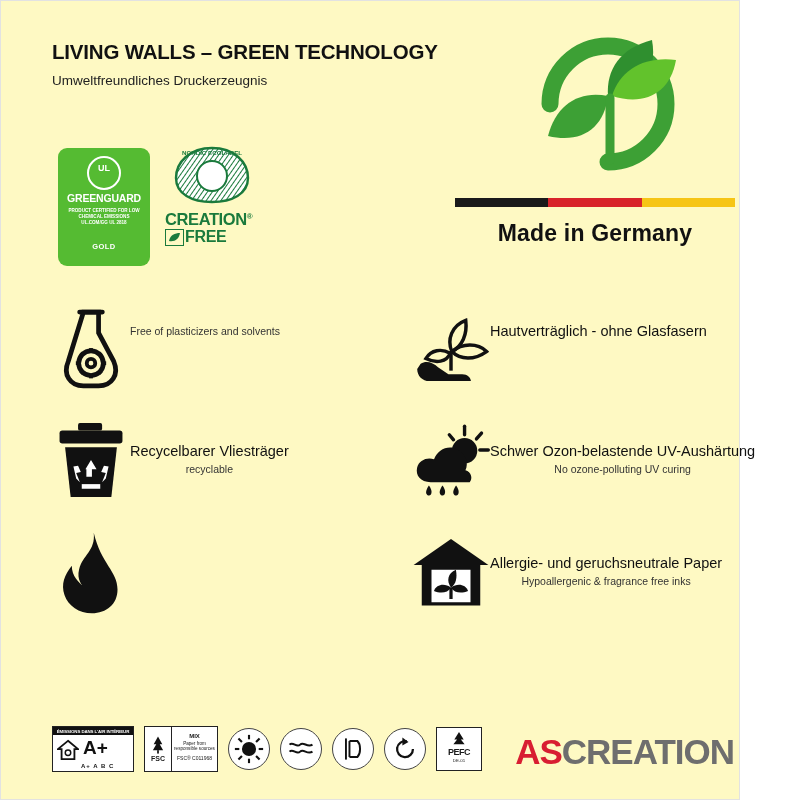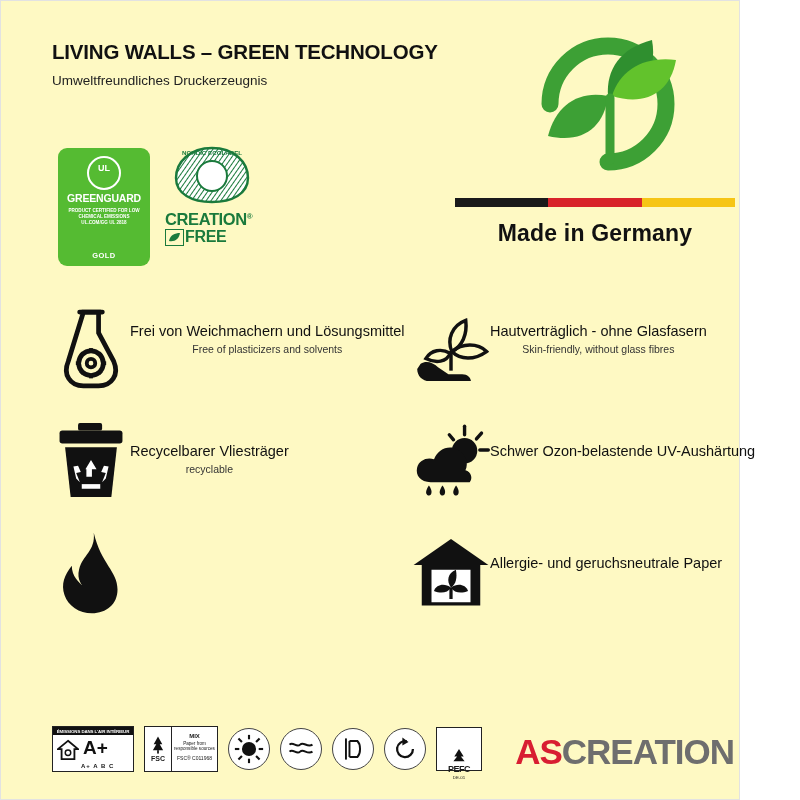--- a/index.html
+++ b/index.html
@@ -114,21 +114,21 @@
   .gg-desc {
     font-size: 4.6px;
     line-height: 1.32;
     margin-top: 4px;
     padding: 0 7px;
     font-weight: bold;
   }
   .gg-gold {
     position: absolute;
     left: 0; right: 0;
-    bottom: 6px;
+    bottom: 15px;
     font-size: 7.5px;
     font-weight: bold;
     letter-spacing: 0.4px;
   }
 
   .phthalate {
     position: absolute;
     left: 165px;
     top: 144px;
     width: 100px;
@@ -317,21 +317,21 @@
     justify-content: center;
     background: #fff;
   }
   .pefc {
     width: 46px;
     height: 44px;
     border: 1px solid #222;
     box-sizing: border-box;
     font-size: 5px;
     text-align: center;
-    padding-top: 20px;
+    padding-top: 3px;
     background: #fff;
   }
   .pefc .pf { font-size: 9px; font-weight: bold; letter-spacing: -0.5px; }
   .pefc .pc { font-size: 4.4px; margin-top: 1px; }
 
   .brand {
     position: absolute;
     right: 18px;
     top: 6px;
     font-size: 35px;
@@ -419,38 +419,36 @@
               <line x1="22" y1="60" x2="27" y2="60"></line>
                 <line x1="49" y1="60" x2="54" y2="60"></line>
               <line x1="27" y1="49" x2="30" y2="52"></line>
                 <line x1="46" y1="68" x2="49" y2="71"></line>
               <line x1="49" y1="49" x2="46" y2="52"></line>
                 <line x1="30" y1="68" x2="27" y2="71"></line>
             </g>
           </svg>
         </div>
         <div class="ftxt">
-          <div class="fde">Frei von Weichmachern und Lösungsmittel</div>
           <div class="fen">Free of plasticizers and solvents</div>
         </div>
       </div>
 
       <div class="feat">
         <div class="ficon">
           <svg viewBox="0 0 90 90" width="86" height="86">
             <path d="M46 48 C40 34 46 18 62 12 C64 28 58 42 46 48 Z" fill="none" stroke="#111" stroke-width="4"></path>
             <path d="M46 48 C58 38 76 38 86 48 C72 58 56 58 46 48 Z" fill="none" stroke="#111" stroke-width="4"></path>
             <path d="M44 50 C34 44 22 46 16 56 C28 62 40 60 44 50 Z" fill="none" stroke="#111" stroke-width="4"></path>
             <line x1="45" y1="48" x2="45" y2="70" stroke="#111" stroke-width="4"></line>
             <path d="M10 62 C16 58 24 60 30 66 L42 74 L58 74 C64 74 68 78 68 82 L20 82 C12 82 6 76 6 68 Z" fill="#111"></path>
           </svg>
         </div>
         <div class="ftxt">
           <div class="fde">Hautverträglich - ohne Glasfasern</div>
-          <div class="fen">Skin-friendly, without glass fibres</div>
         </div>
       </div>
     </div>
 
     <div class="feat-row">
       <div class="feat narrow">
         <div class="ficon">
           <svg viewBox="0 0 80 90" width="74" height="84">
             <rect x="26" y="4" width="26" height="8" rx="2" fill="#111"></rect>
             <rect x="6" y="12" width="68" height="14" rx="3" fill="#111"></rect>
@@ -482,20 +480,21 @@
             <path d="M22 70 C10 70 4 62 6 53 C8 44 18 40 26 43 C30 32 42 26 53 31 C64 36 67 48 63 56 C70 58 72 66 68 70 Z" fill="#111"></path>
             <g fill="#111">
               <path d="M20 74 C20 74 14 82 18 85 C22 88 26 82 20 74 Z"></path>
               <path d="M36 74 C36 74 30 82 34 85 C38 88 42 82 36 74 Z"></path>
               <path d="M52 74 C52 74 46 82 50 85 C54 88 58 82 52 74 Z"></path>
             </g>
           </svg>
         </div>
         <div class="ftxt">
           <div class="fde">Schwer Ozon-belastende UV-Aushärtung</div>
+          <div class="fen">No ozone-polluting UV curing</div>
         </div>
       </div>
     </div>
 
     <div class="feat-row">
       <div class="feat narrow">
         <div class="ficon">
           <svg viewBox="0 0 70 92" width="64" height="86">
             <path d="M38 2 C40 22 26 26 22 42 C19 54 26 60 26 60 C22 56 14 50 14 38 C6 48 2 58 6 70 C10 82 22 90 36 90 C52 90 64 80 64 64 C64 44 46 36 38 2 Z" fill="#111"></path>
           </svg>
@@ -508,20 +507,21 @@
             <path d="M48 2 L94 34 L84 34 L84 84 L12 84 L12 34 L2 34 Z" fill="#111"></path>
             <rect x="24" y="40" width="48" height="40" fill="#fff"></rect>
             <path d="M48 62 C42 54 44 44 54 40 C56 50 54 58 48 62 Z" fill="#111"></path>
             <path d="M48 62 C40 56 30 58 27 66 C36 70 44 68 48 62 Z" fill="#111"></path>
             <path d="M48 62 C56 56 66 58 69 66 C60 70 52 68 48 62 Z" fill="#111"></path>
             <line x1="48" y1="62" x2="48" y2="76" stroke="#111" stroke-width="4"></line>
           </svg>
         </div>
         <div class="ftxt">
           <div class="fde">Allergie- und geruchsneutrale Paper</div>
+          <div class="fen">Hypoallergenic &amp; fragrance free inks</div>
         </div>
       </div>
     </div>
   </div>
 
   <div class="footer">
     <div class="foot-icons">
 
       <div class="emis">
         <div class="top-bar">ÉMISSIONS DANS L'AIR INTÉRIEUR</div>

